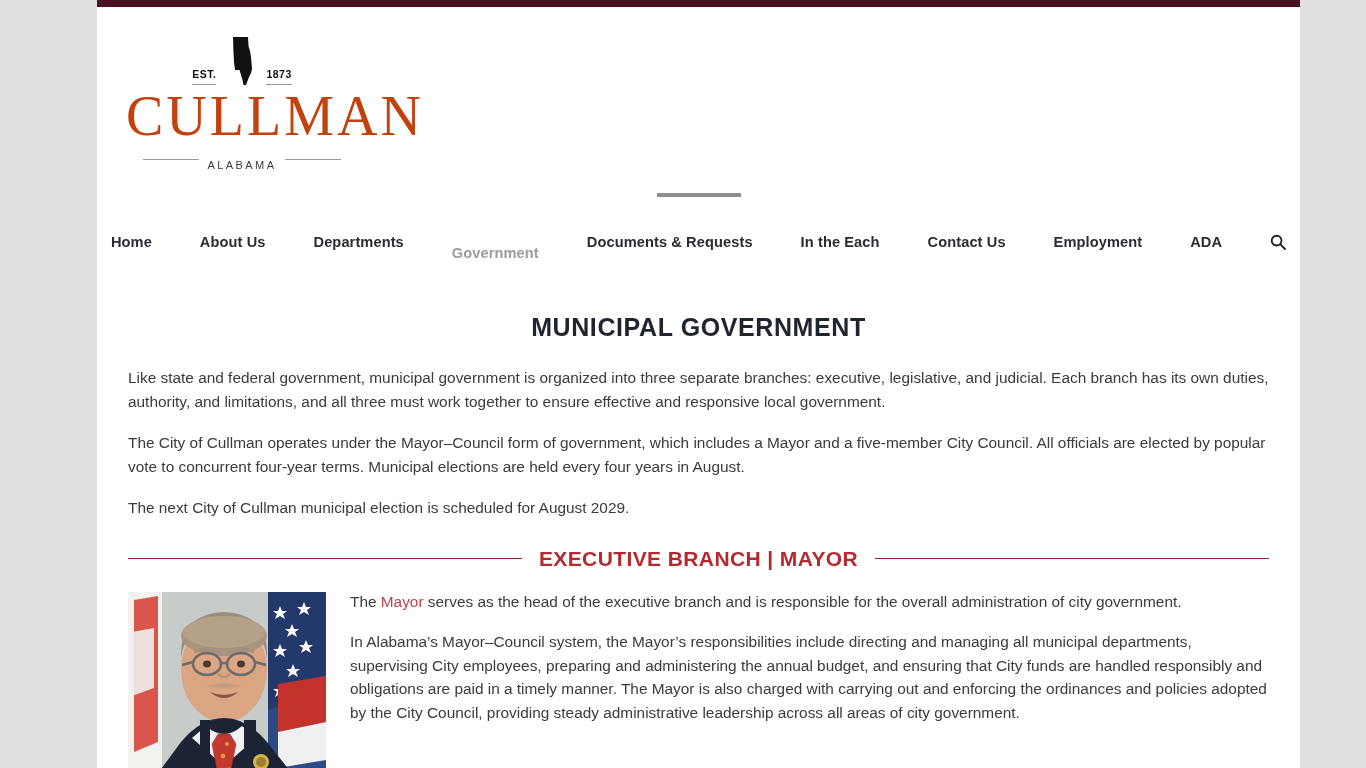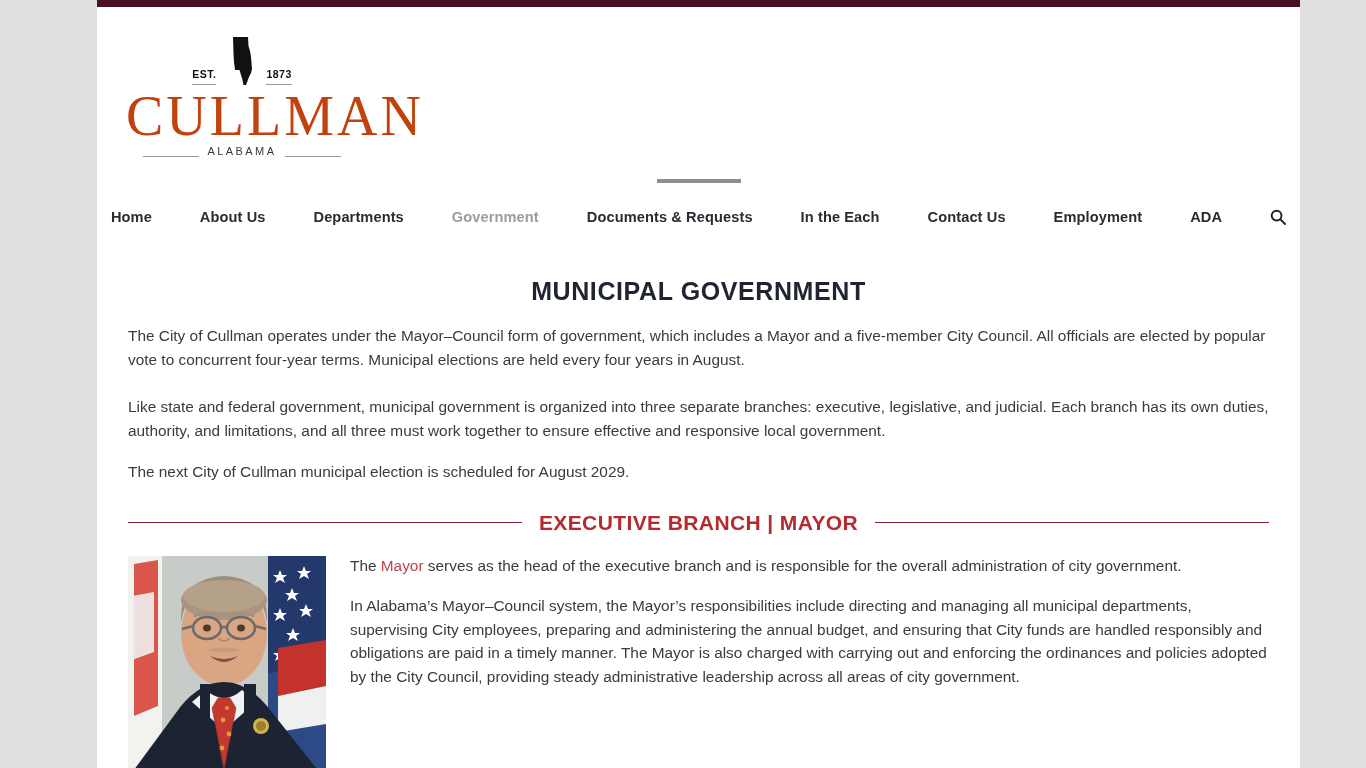--- a/index.html
+++ b/index.html
@@ -53,24 +53,24 @@
     font-family: "Liberation Serif", serif;
     font-size: 56px;
     letter-spacing: 3px;
     color: #c2410c;
     line-height: 54px;
     margin-top: 4px;
     font-weight: 400;
   }
   .logo-bottom-row {
     display: flex;
-    align-items: flex-end;
+    align-items: flex-start;
     justify-content: center;
     gap: 9px;
-    margin-top: 2px;
+    margin-top: 16px;
   }
   .logo-rule { height: 1px; background: #9a9a9a; width: 56px; }
   .logo-state {
     font-size: 11px;
     letter-spacing: 2.4px;
     color: #3a3a3a;
   }
   
   .nav-divider {
     width: 84px; height: 4px;
@@ -86,21 +86,21 @@
     padding-bottom: 6px;
   }
   .nav-item {
     font-size: 14.6px;
     font-weight: 700;
     color: #2b2b33;
     letter-spacing: 0.1px;
     cursor: pointer;
     white-space: nowrap;
   }
-  .nav-item.active { color: #9b9ba2; }
+  .nav-item.active { color: #9b9ba2; margin-top: 22px; }
   .nav-search { display: flex; align-items: center; cursor: pointer; }
   
   .content { padding: 0 31px; }
   h1.page-title {
     text-align: center;
     font-size: 25px;
     font-weight: 700;
     letter-spacing: 0.6px;
     color: #1f2430;
     margin-top: 46px;
@@ -191,22 +191,22 @@
           <line x1="10.4" y1="10.4" x2="15" y2="15" stroke="#1f1f28" stroke-width="1.9" stroke-linecap="round"></line>
         </svg>
       </span>
     </nav>
   </div>
 
   <div class="content">
 
     <h1 class="page-title">MUNICIPAL GOVERNMENT</h1>
 
+    <p class="body-text first">Like state and federal government, municipal government is organized into three separate branches: executive, legislative, and judicial. Each branch has its own duties, authority, and limitations, and all three must work together to ensure effective and responsive local government.</p>
     <p class="body-text">The City of Cullman operates under the Mayor–Council form of government, which includes a Mayor and a five-member City Council. All officials are elected by popular vote to concurrent four-year terms. Municipal elections are held every four years in August.</p>
-    <p class="body-text first">Like state and federal government, municipal government is organized into three separate branches: executive, legislative, and judicial. Each branch has its own duties, authority, and limitations, and all three must work together to ensure effective and responsive local government.</p>
     <p class="body-text">The next City of Cullman municipal election is scheduled for August 2029.</p>
 
     <div class="section-head">
       <span class="rule"></span>
       <h2>EXECUTIVE BRANCH | MAYOR</h2>
       <span class="rule"></span>
     </div>
 
     <div class="mayor-block">
       <div class="mayor-photo">

